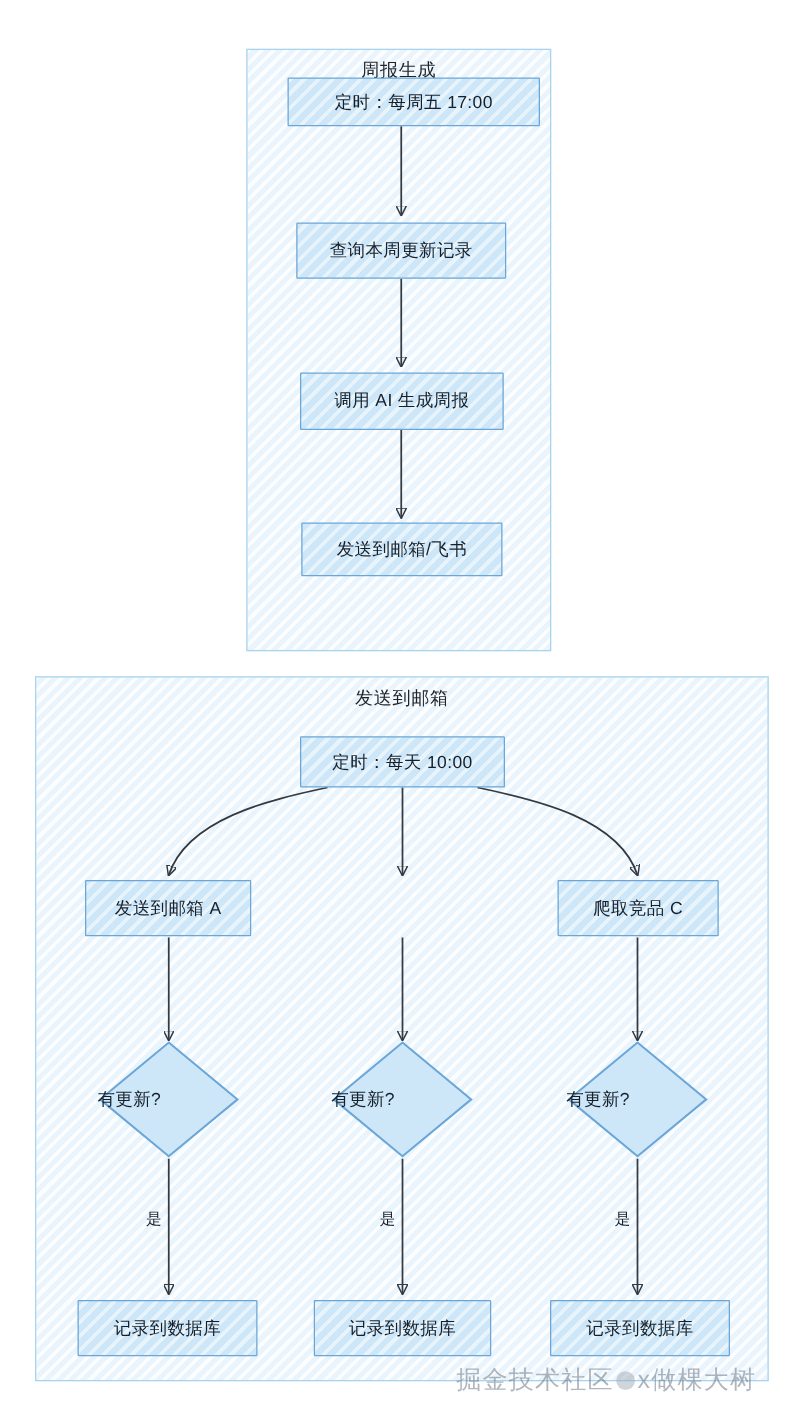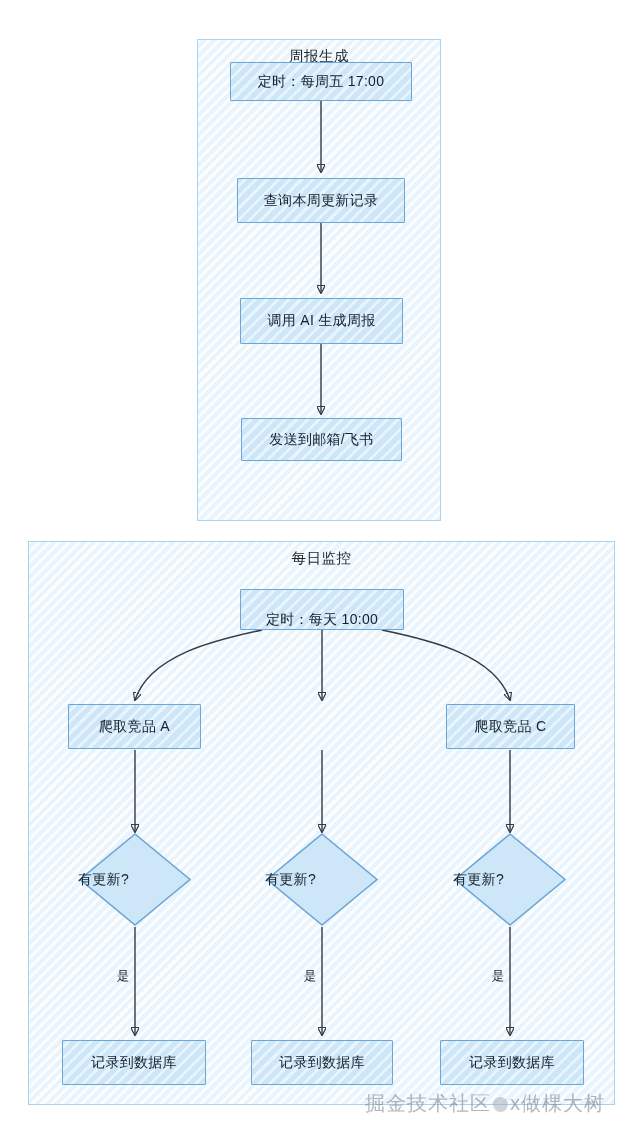--- a/index.html
+++ b/index.html
@@ -148,38 +148,38 @@
       </marker>
     </defs>
 
     <line x1="321" y1="101" x2="321" y2="172" marker-end="url(#arrow)"></line>
 
     <line x1="321" y1="223" x2="321" y2="293" marker-end="url(#arrow)"></line>
 
     <line x1="321" y1="344" x2="321" y2="414" marker-end="url(#arrow)"></line>
   </svg>
 
-  <div class="node" style="left:230px; top:62px; width:182px; height:39px;">
+  <div class="node" style="left:230px; top:62px; width:202px; height:39px;">
     <span class="node-label">定时：每周五 17:00</span>
   </div>
 
   <div class="node" style="left:237px; top:178px; width:168px; height:45px;text-align:right;">
     <span class="node-label">查询本周更新记录</span>
   </div>
 
   <div class="node" style="left:240px; top:298px; width:163px; height:46px;">
     <span class="node-label">调用 AI 生成周报</span>
   </div>
 
   <div class="node" style="left:241px; top:418px; width:161px; height:43px;">
     <span class="node-label">发送到邮箱/飞书</span>
   </div>
 
   <div class="subgraph" id="sg-daily" style="left:28px; top:541px; width:587px; height:564px;">
-    <div class="subgraph-title">每日监控</div>
+    <div class="subgraph-title">发送到邮箱</div>
   </div>
 
   <svg class="edges" width="643" height="1127">
 
     <path d="M 262 630 C 215 640, 150 655, 135 700" marker-end="url(#arrow)"></path>
 
     <line x1="322" y1="630" x2="322" y2="700" marker-end="url(#arrow)"></line>
 
     <path d="M 382 630 C 430 640, 495 655, 510 700" marker-end="url(#arrow)"></path>
 
@@ -189,26 +189,26 @@
 
     <line x1="510" y1="750" x2="510" y2="832" marker-end="url(#arrow)"></line>
 
     <line x1="135" y1="927" x2="135" y2="1035" marker-end="url(#arrow)"></line>
 
     <line x1="322" y1="927" x2="322" y2="1035" marker-end="url(#arrow)"></line>
 
     <line x1="510" y1="927" x2="510" y2="1035" marker-end="url(#arrow)"></line>
   </svg>
 
-  <div class="node" style="left:240px; top:589px; width:164px; height:41px;align-items:flex-end;">
+  <div class="node" style="left:240px; top:589px; width:164px; height:41px;">
     <span class="node-label">定时：每天 10:00</span>
   </div>
 
   <div class="node" style="left:68px; top:704px; width:133px; height:45px;">
-    <span class="node-label">爬取竞品 A</span>
+    <span class="node-label">发送到邮箱 A</span>
   </div>
 
 
   <div class="node" style="left:446px; top:704px; width:129px; height:45px;">
     <span class="node-label">爬取竞品 C</span>
   </div>
 
   <div class="decision" style="left:78px; top:832px; width:114px; height:95px;">
     <svg class="dia-shape" viewBox="0 0 114 95" preserveAspectRatio="none">
       <polygon points="57,2 112,47.5 57,93 2,47.5" fill="#cde6f8" stroke="#6aa6d8" stroke-width="1.6"></polygon>

